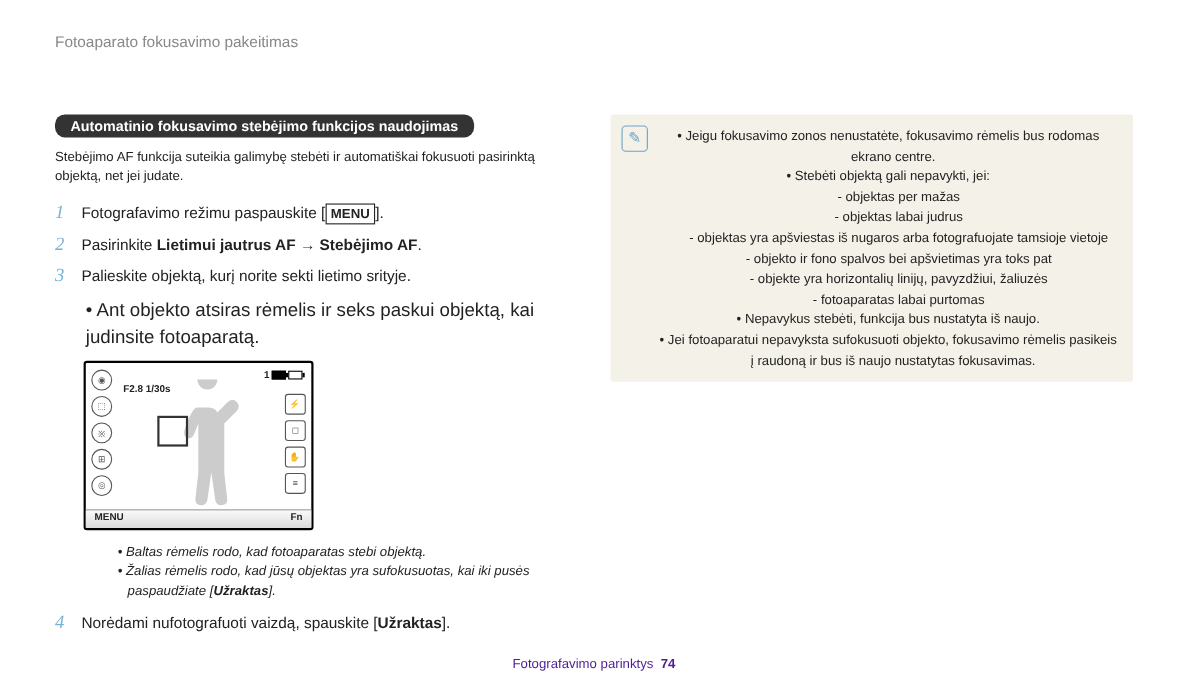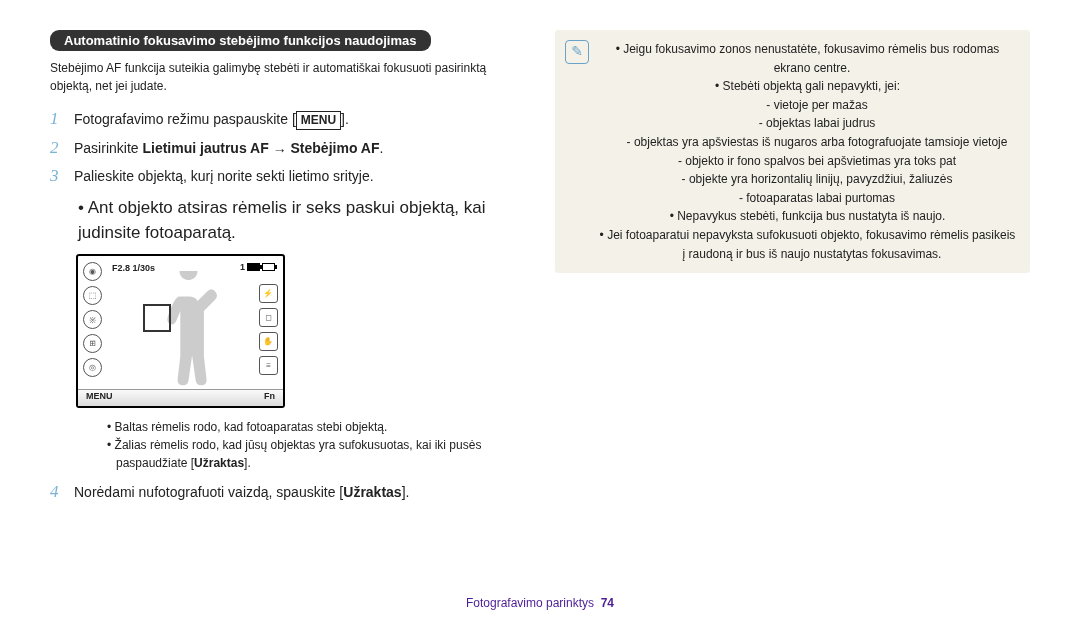--- a/index.html
+++ b/index.html
@@ -21,20 +21,21 @@
   }
   .header-line {
     font-size: 14px;
     color: #888;
     margin-bottom: 18px;
   }
   .columns {
     display: flex;
     gap: 30px;
     flex: 1;
+    margin-top: 40px;
   }
   .col {
     flex: 1;
     min-width: 0;
   }
   .section-title {
     display: inline-block;
     background: #333;
     color: #fff;
     border-radius: 9px;
@@ -88,21 +89,21 @@
     margin: 4px 0 10px 26px;
     width: 205px;
     height: 150px;
     border: 2px solid #000;
     border-radius: 3px;
     position: relative;
     background: #fff;
   }
   .screen-top {
     position: absolute;
-    top: 7px;
+    top: 18px;
     left: 34px;
     font-size: 9px;
     font-weight: bold;
   }
   .screen-top-right {
     position: absolute;
     top: 6px;
     right: 8px;
     display: flex;
     gap: 2px;
@@ -190,20 +191,21 @@
     left: 65px;
     top: 48px;
     width: 24px;
     height: 24px;
     border: 2px solid #333;
   }
   .bullets {
     margin: 4px 0 10px 26px;
     font-size: 12px;
     line-height: 1.5;
+    font-style: italic;
   }
   .bullets li {
     list-style: none;
     text-indent: -9px;
   }
   .bullets li::before {
     content: "• ";
   }
   .note-box {
     background: #f4f1e8;
@@ -238,20 +240,21 @@
     color: #4c1d95;
     margin-top: auto;
     padding-top: 12px;
   }
   .footer .pnum { font-weight: bold; }
 </style>
 </head>
 <body>
 
 <div class="page">
+  <div class="header-line">Fotoaparato fokusavimo pakeitimas</div>
 
   <div class="columns">
     <div class="col">
       <span class="section-title">Automatinio fokusavimo stebėjimo funkcijos naudojimas</span>
       <div class="intro">Stebėjimo AF funkcija suteikia galimybę stebėti ir automatiškai fokusuoti pasirinktą objektą, net jei judate.</div>
 
       <div class="step-row">
         <span class="step-num">1</span>
         <span class="step-text">
           <span>Fotografavimo režimu paspauskite [</span><span class="menu-box">MENU</span><span>].</span>
@@ -316,21 +319,21 @@
       </div>
     </div>
 
     <div class="col">
       <div class="note-box">
         <div class="note-icon">✎</div>
         <ul>
           <li>Jeigu fokusavimo zonos nenustatėte, fokusavimo rėmelis bus rodomas ekrano centre.</li>
           <li><span>Stebėti objektą gali nepavykti, jei:</span>
             <ul>
-              <li>vietoje per mažas</li>
+              <li>objektas per mažas</li>
               <li>objektas labai judrus</li>
               <li>objektas yra apšviestas iš nugaros arba fotografuojate tamsioje vietoje</li>
               <li>objekto ir fono spalvos bei apšvietimas yra toks pat</li>
               <li>objekte yra horizontalių linijų, pavyzdžiui, žaliuzės</li>
               <li>fotoaparatas labai purtomas</li>
             </ul>
           </li>
           <li>Nepavykus stebėti, funkcija bus nustatyta iš naujo.</li>
           <li>Jei fotoaparatui nepavyksta sufokusuoti objekto, fokusavimo rėmelis pasikeis į raudoną ir bus iš naujo nustatytas fokusavimas.</li>
         </ul>

